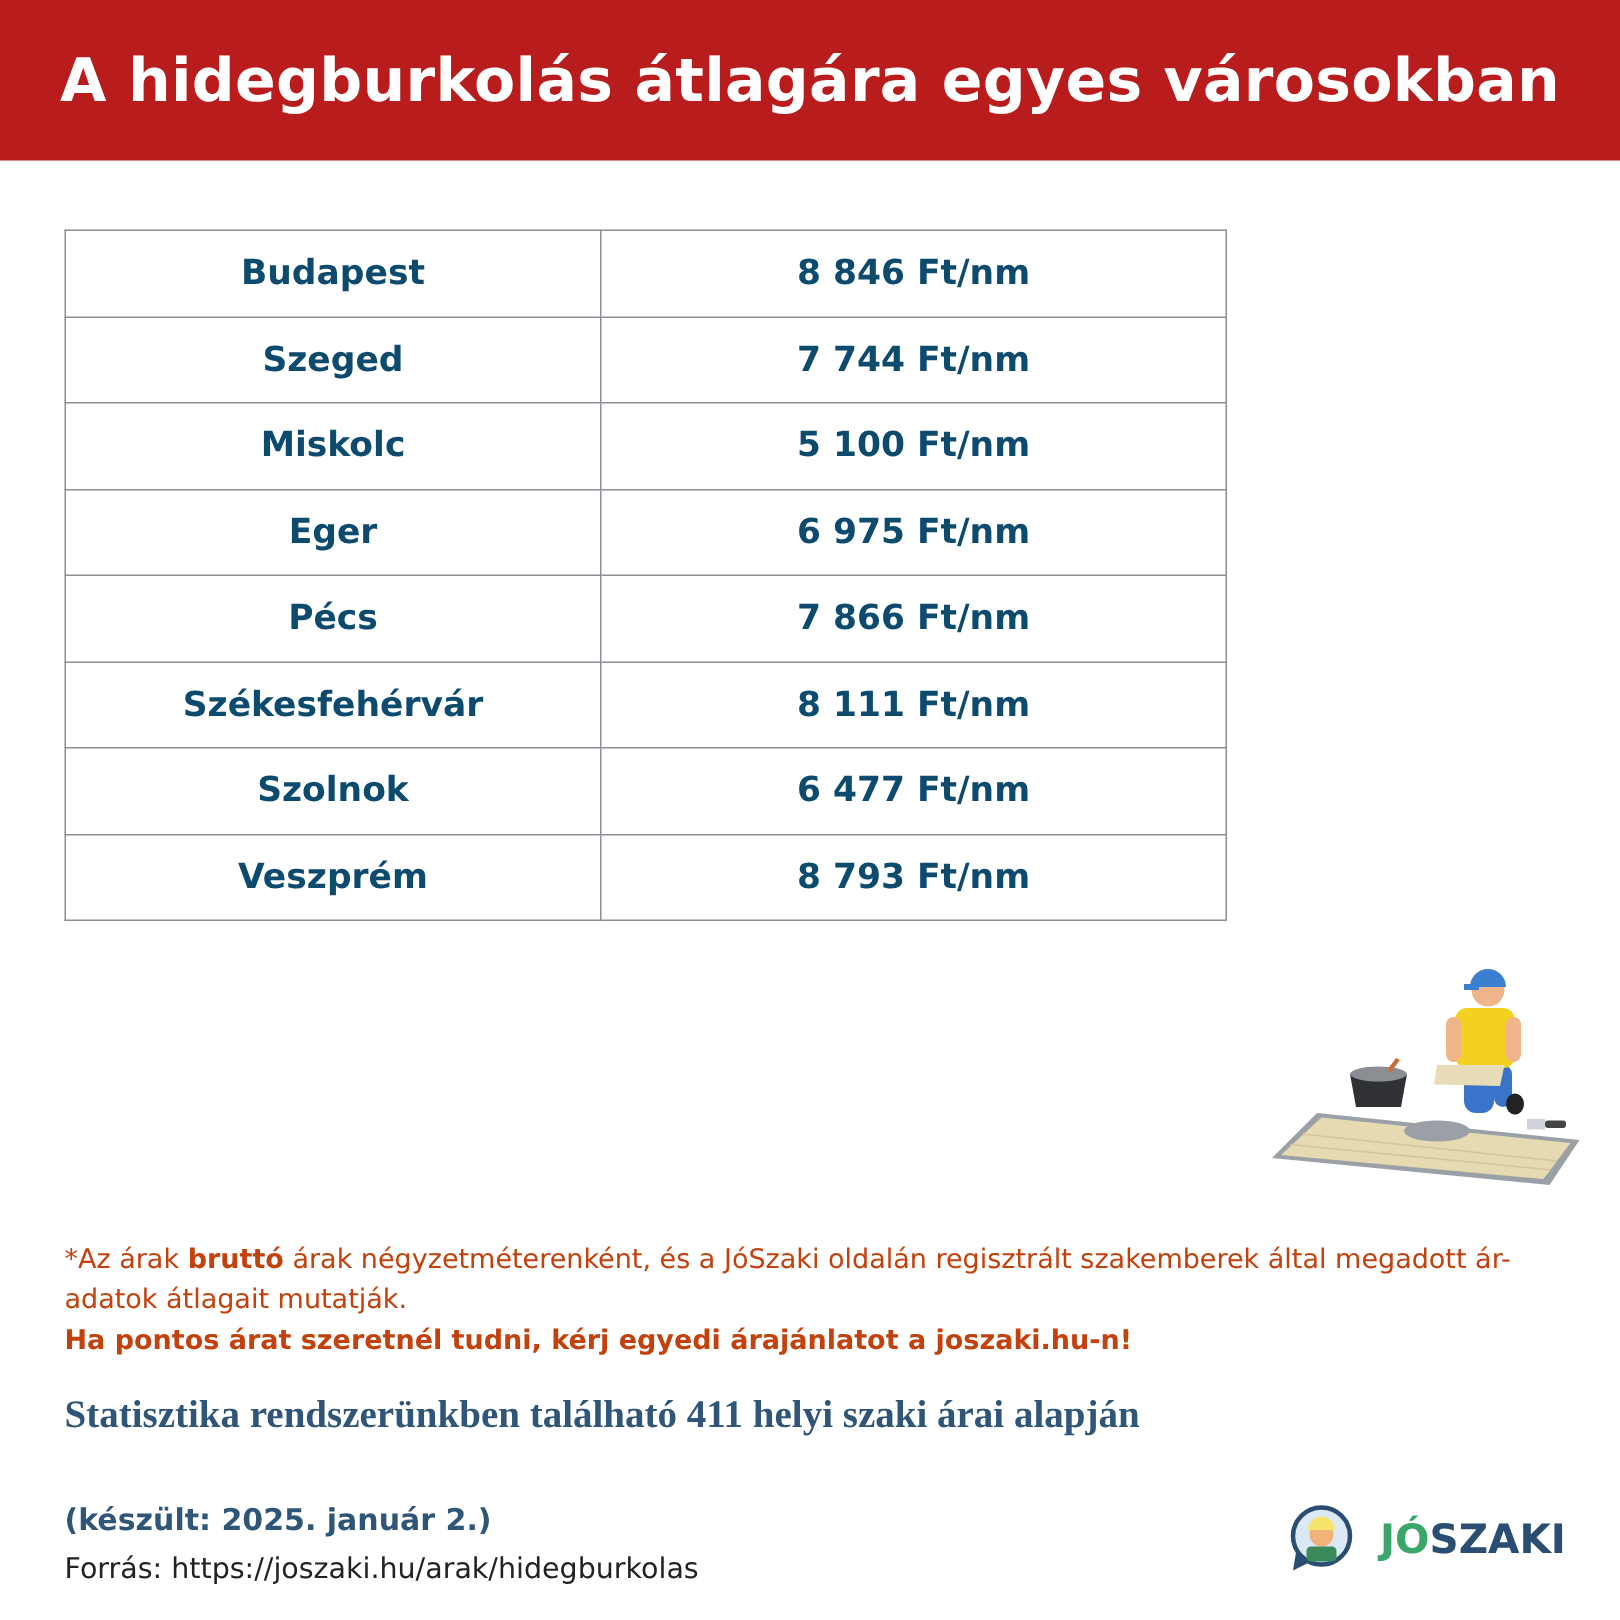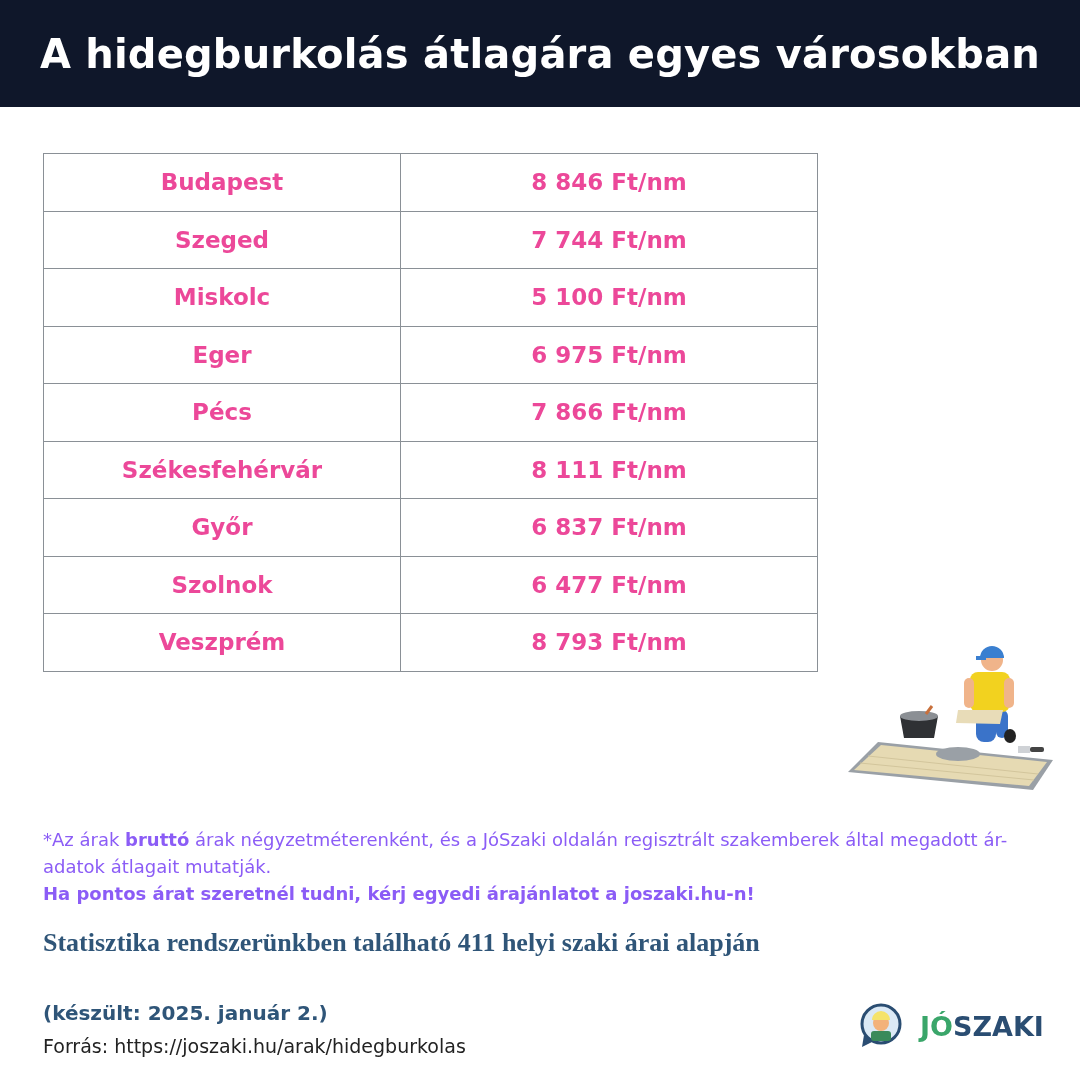--- a/index.html
+++ b/index.html
@@ -2,40 +2,40 @@
 <html><head>
 <meta charset="utf-8">
 <style>
   html, body { margin: 0; padding: 0; }
   body {
     width: 1080px; height: 1080px; position: relative; overflow: hidden;
     background: #ffffff; font-family: "DejaVu Sans", sans-serif; color: #111;
   }
   .header {
     position: absolute; left: 0; top: 0; width: 1080px; height: 107px;
-    background: #0f172a; display: flex; align-items: center; justify-content: center;
+    background: #b91c1c; display: flex; align-items: center; justify-content: center;
   }
   .header h1 {
     margin: 0; color: #fff; font-size: 40px; font-weight: bold; letter-spacing: 0.2px;
     font-family: "DejaVu Sans", sans-serif;
   }
   table.prices {
     position: absolute; left: 43px; top: 153px; width: 775px;
     border-collapse: collapse; table-layout: fixed;
   }
   table.prices td {
     border: 1.5px solid #8a9096; height: 56.5px; text-align: center;
-    font-size: 23px; font-weight: bold; color: #ec4899; padding: 0;
+    font-size: 23px; font-weight: bold; color: #0c4a6e; padding: 0;
     font-family: "DejaVu Sans", sans-serif;
   }
   table.prices td.city { width: 356px; }
   .illustration { position: absolute; left: 838px; top: 632px; width: 222px; height: 160px; }
   .note {
     position: absolute; left: 43px; top: 826px; width: 990px;
-    font-size: 18px; line-height: 27px; color: #8b5cf6;
+    font-size: 18px; line-height: 27px; color: #c2410c;
     font-family: "DejaVu Sans", sans-serif;
   }
   .note b { font-weight: bold; }
   .stat {
     position: absolute; left: 43px; top: 928px; font-size: 26px; font-weight: bold;
     color: #2f5578; font-family: Liberation Serif, serif;
   }
   .date {
     position: absolute; left: 43px; top: 1001px; font-size: 20px; font-weight: bold;
     color: #2f5578; font-family: "DejaVu Sans", sans-serif;
@@ -76,24 +76,20 @@
         <td class="city">Eger</td>
         <td>6 975 Ft/nm</td>
       </tr>
     <tr>
         <td class="city">Pécs</td>
         <td>7 866 Ft/nm</td>
       </tr>
     <tr>
         <td class="city">Székesfehérvár</td>
         <td>8 111 Ft/nm</td>
-      </tr>
-    <tr>
-        <td class="city">Győr</td>
-        <td>6 837 Ft/nm</td>
       </tr>
     <tr>
         <td class="city">Szolnok</td>
         <td>6 477 Ft/nm</td>
       </tr>
     <tr>
         <td class="city">Veszprém</td>
         <td>8 793 Ft/nm</td>
       </tr>
   </tbody>

